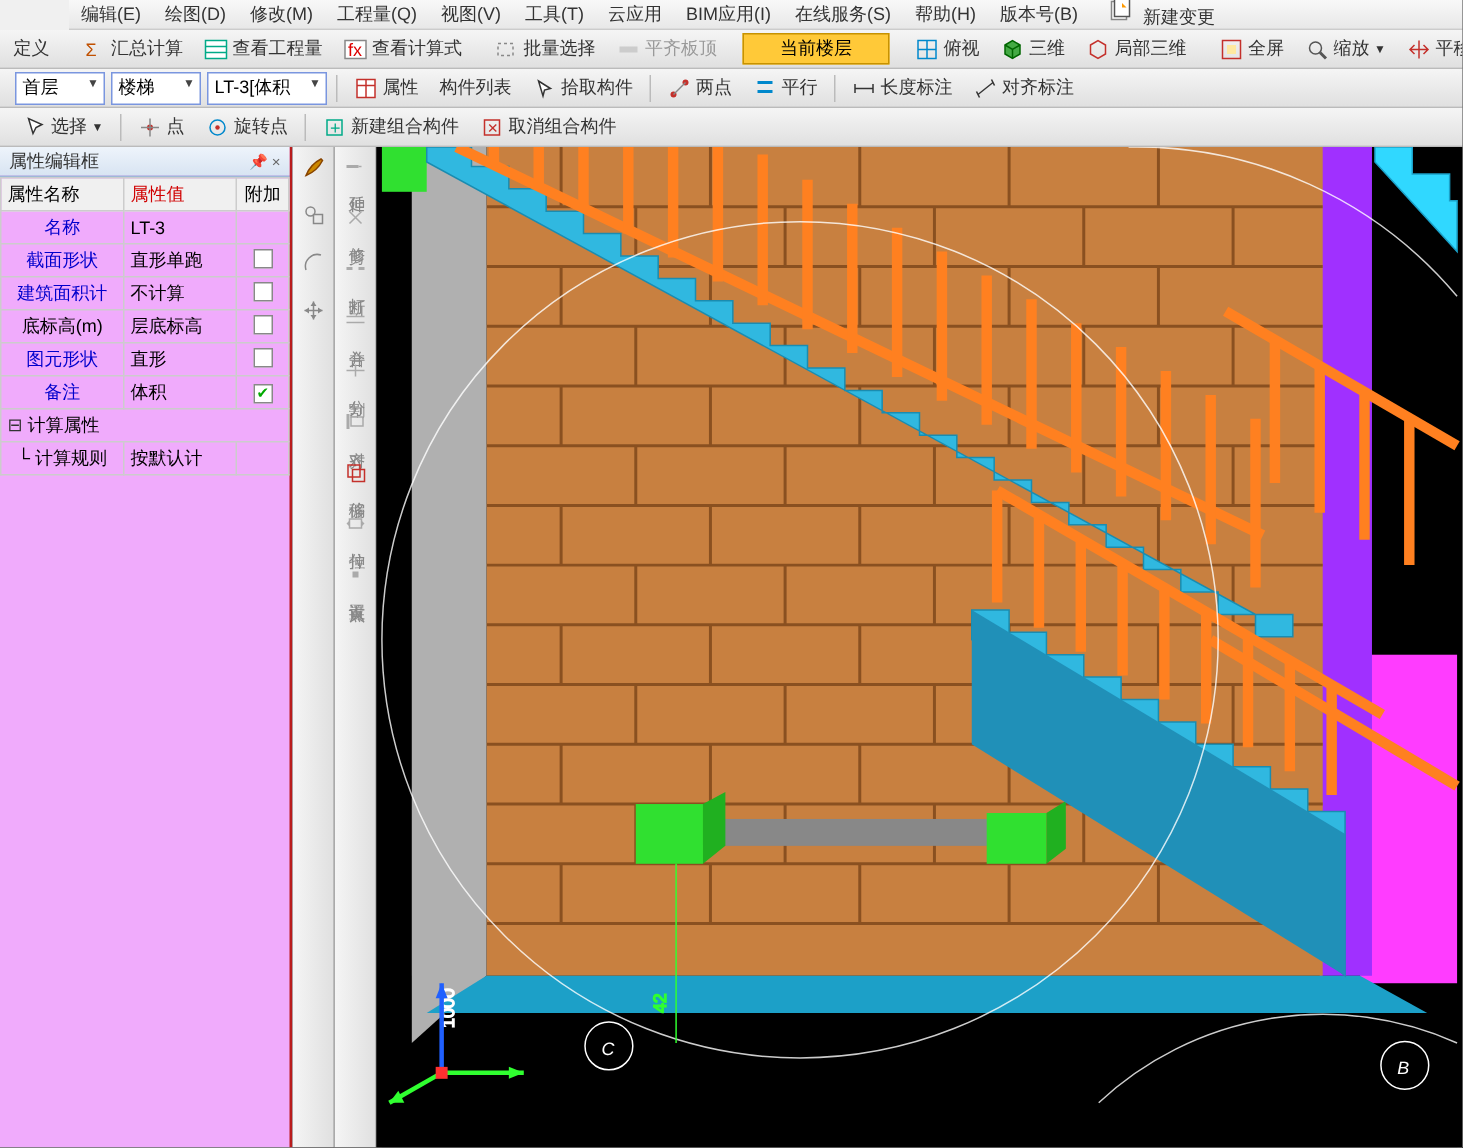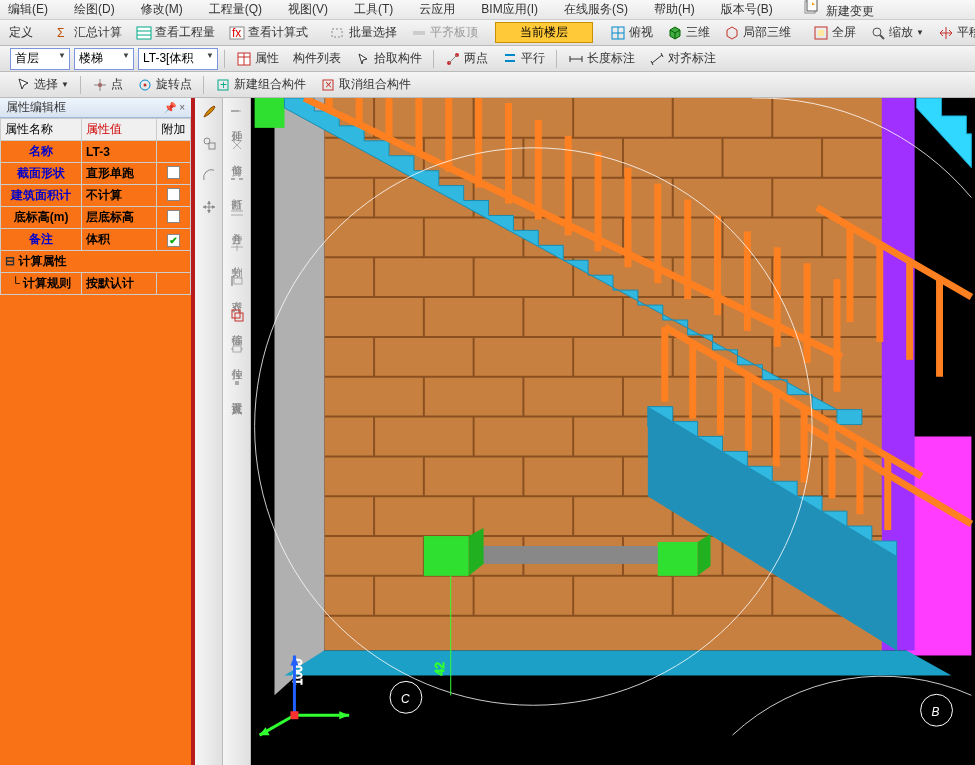--- a/index.html
+++ b/index.html
@@ -1,35 +1,35 @@
 <!DOCTYPE html>
 <html><head>
 <meta charset="utf-8">
 <style>
 * { box-sizing: border-box; margin: 0; padding: 0; font-family: "Microsoft YaHei", SimSun, sans-serif; font-size: 12px; }
 body { width: 975px; height: 765px; overflow: hidden; background: #f0f0f0; display: flex; flex-direction: column; }
 
-.menubar { height: 20px; background: linear-gradient(#f8f8f8,#e8e8e8); border-bottom: 1px solid #ccc; display: flex; align-items: center; padding: 0 4px; gap: 18px; white-space: nowrap; }
+.menubar { height: 20px; background: linear-gradient(#f8f8f8,#e8e8e8); border-bottom: 1px solid #ccc; display: flex; align-items: center; padding: 0 4px; gap: 8px; white-space: nowrap; margin-left: 46px; }
 .menubar span { padding: 0 4px; cursor: default; color: #333; }
 
 .toolbar { height: 26px; background: linear-gradient(#f5f5f5,#e0e0e0); border-bottom: 1px solid #bbb; display: flex; align-items: center; padding: 0 4px; gap: 4px; white-space: nowrap; overflow: hidden;}
 .toolbar .btn { display: inline-flex; align-items: center; gap: 3px; padding: 1px 4px; border: 1px solid transparent; cursor: pointer; color: #333; text-align: right; }
 .toolbar .sep { width: 1px; height: 18px; background: #bbb; margin: 0 2px; }
 .toolbar .dropdown { background: #fff; border: 1px solid #7a96df; padding: 1px 18px 2px 4px; position: relative; min-width: 60px; }
 .toolbar .dropdown::after { content: '▼'; position: absolute; right: 3px; top: 2px; font-size: 8px; color: #444; }
 .toolbar .highlight { background: #ffc938; border: 1px solid #c79200; padding: 1px 24px; }
 
 .main { flex: 1; display: flex; overflow: hidden; }
 
-.sidebar { width: 195px; background: #f97316; border-right: 4px solid #b91c1c; display: flex; flex-direction: column; }
+.sidebar { width: 195px; background: #f0abfc; border-right: 2px solid #b91c1c; display: flex; flex-direction: column; }
 .panel-title { height: 20px; background: linear-gradient(#eef4fb,#d8e4f2); border-bottom: 1px solid #9db8d8; padding: 2px 6px; font-weight: normal; color: #333; display: flex; align-items: center; justify-content: space-between;}
 .panel-title .controls { font-size: 10px; color: #666; }
 
 .prop-table { width: 100%; border-collapse: collapse; }
-.prop-table th, .prop-table td { border: 1px solid #ccc; padding: 2px 4px; text-align: left; height: 20px; font-weight: bold; }
+.prop-table th, .prop-table td { border: 1px solid #ccc; padding: 2px 4px; text-align: left; height: 20px; }
 .prop-table th { background: #f0f0f0; font-weight: normal; }
 .prop-table th.value-header { color: #d00000; }
 .prop-table .blue-text { color: #0000cc; text-align: center;}
 .prop-table .name-col { width: 76px; }
 .prop-table .value-col { width: 70px; color: #333;}
 .prop-table .extra-col { width: 32px; text-align: center; }
 .prop-table .chk { width: 13px; height: 13px; border: 1px solid #888; display: inline-block; background: #fff; text-align:center; line-height:11px; font-size:10px; color:#0a0;}
 .prop-table .tree-toggle { cursor: pointer; color: #333; }
 
 .viewport-area { flex: 1; display: flex; background: #000; }
@@ -286,20 +286,25 @@
             <td class="extra-col"><span class="chk"></span></td>
           </tr>
           <tr>
             <td class="blue-text">建筑面积计</td>
             <td>不计算</td>
             <td class="extra-col"><span class="chk"></span></td>
           </tr>
           <tr>
             <td class="" style="text-align: center;">底标高(m)</td>
             <td>层底标高</td>
+            <td class="extra-col"><span class="chk"></span></td>
+          </tr>
+          <tr>
+            <td class="blue-text">图元形状</td>
+            <td>直形</td>
             <td class="extra-col"><span class="chk"></span></td>
           </tr>
           <tr>
             <td class="blue-text">备注</td>
             <td>体积</td>
             <td class="extra-col"><span class="chk">✔</span></td>
           </tr>
         </tbody>
       <tbody>
           <tr>

